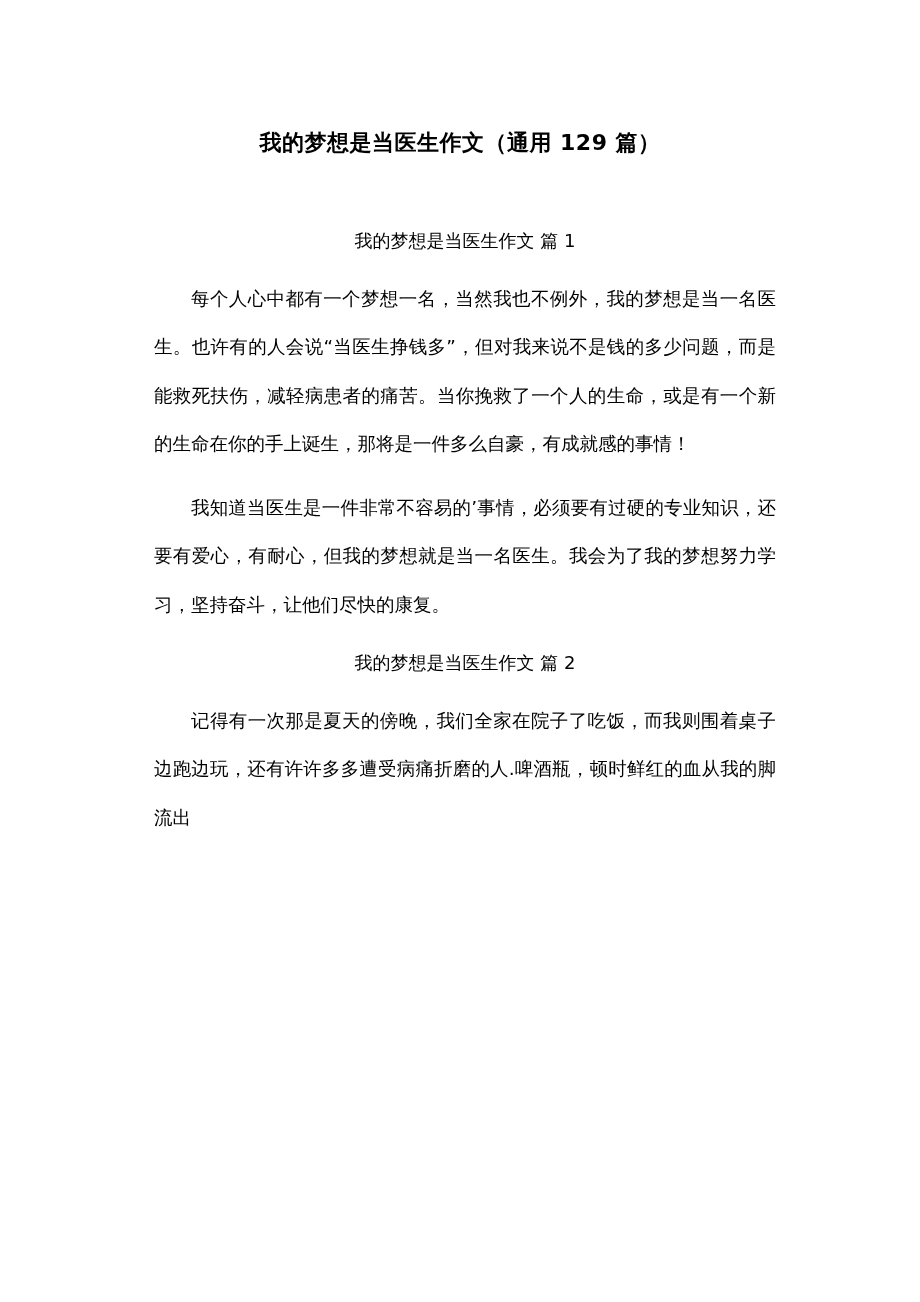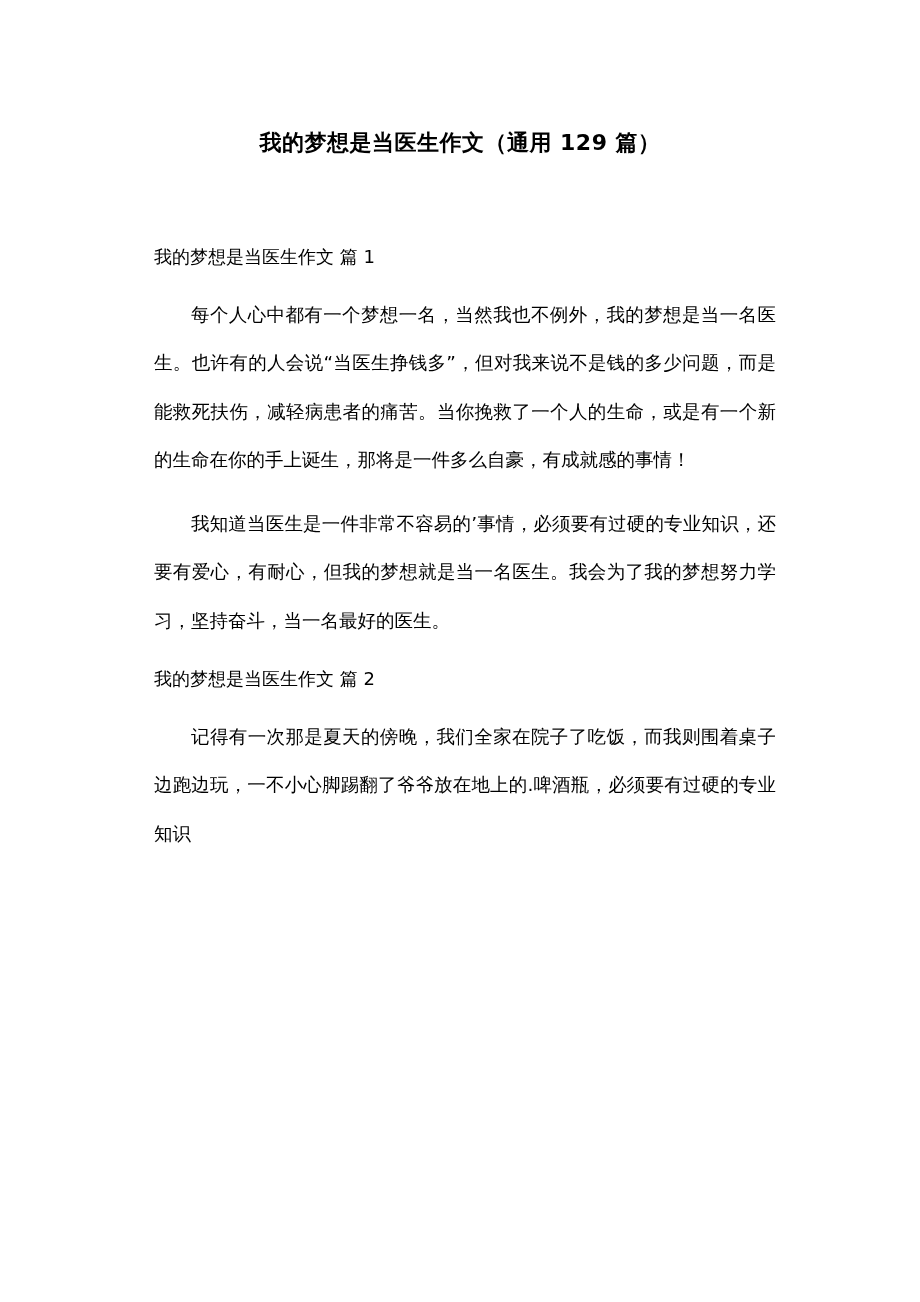--- a/index.html
+++ b/index.html
@@ -35,22 +35,23 @@
     }
     .content {
       position: absolute;
       left: 138px;
       top: 218px;
       width: 654px;
     }
     .section-heading {
       font-size: 18px;
       line-height: 36px;
-      margin: 16px;
+      margin: 0;
       font-weight: normal;
+      text-align: center;
     }
     .para {
       font-size: 18.5px;
       line-height: 48.3px;
       margin: 16px;
       text-indent: 37px;
       text-align: justify;
       text-justify: inter-character;
     }
     .h1 { margin-bottom: 4px; }
@@ -58,20 +59,20 @@
 </head>
 <body>
 
 <div class="page">
   <div class="title">我的梦想是当医生作文（通用 129 篇）</div>
 
   <div class="content">
     <div>
       <p class="section-heading h1">我的梦想是当医生作文  篇 1</p>
       <p class="para">每个人心中都有一个梦想一名，当然我也不例外，我的梦想是当一名医生。也许有的人会说“当医生挣钱多”，但对我来说不是钱的多少问题，而是能救死扶伤，减轻病患者的痛苦。当你挽救了一个人的生命，或是有一个新的生命在你的手上诞生，那将是一件多么自豪，有成就感的事情！</p>
-      <p class="para">我知道当医生是一件非常不容易的’事情，必须要有过硬的专业知识，还要有爱心，有耐心，但我的梦想就是当一名医生。我会为了我的梦想努力学习，坚持奋斗，当一名最好的医生。</p>
+      <p class="para">我知道当医生是一件非常不容易的’事情，必须要有过硬的专业知识，还要有爱心，有耐心，但我的梦想就是当一名医生。我会为了我的梦想努力学习，坚持奋斗，让他们尽快的康复。</p>
     </div>
     <div>
       <p class="section-heading h1">我的梦想是当医生作文  篇 2</p>
-      <p class="para">记得有一次那是夏天的傍晚，我们全家在院子了吃饭，而我则围着桌子边跑边玩，一不小心脚踢翻了爷爷放在地上的.啤酒瓶，必须要有过硬的专业知识</p>
+      <p class="para">记得有一次那是夏天的傍晚，我们全家在院子了吃饭，而我则围着桌子边跑边玩，还有许许多多遭受病痛折磨的人.啤酒瓶，顿时鲜红的血从我的脚流出</p>
     </div>
   </div>
 </div>
 
 </body></html>

